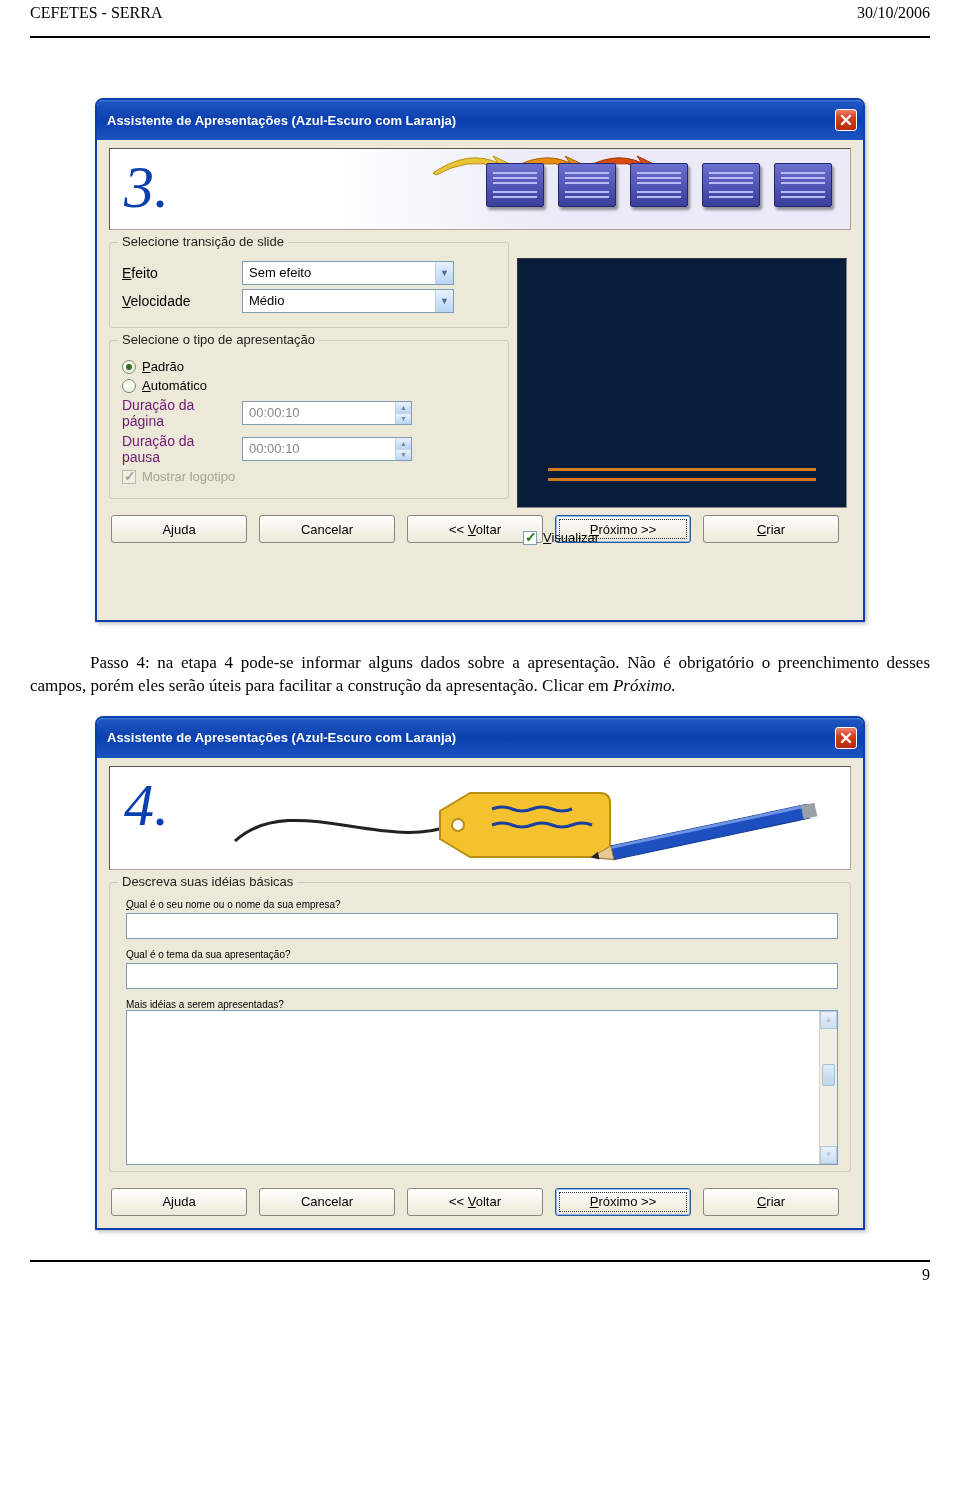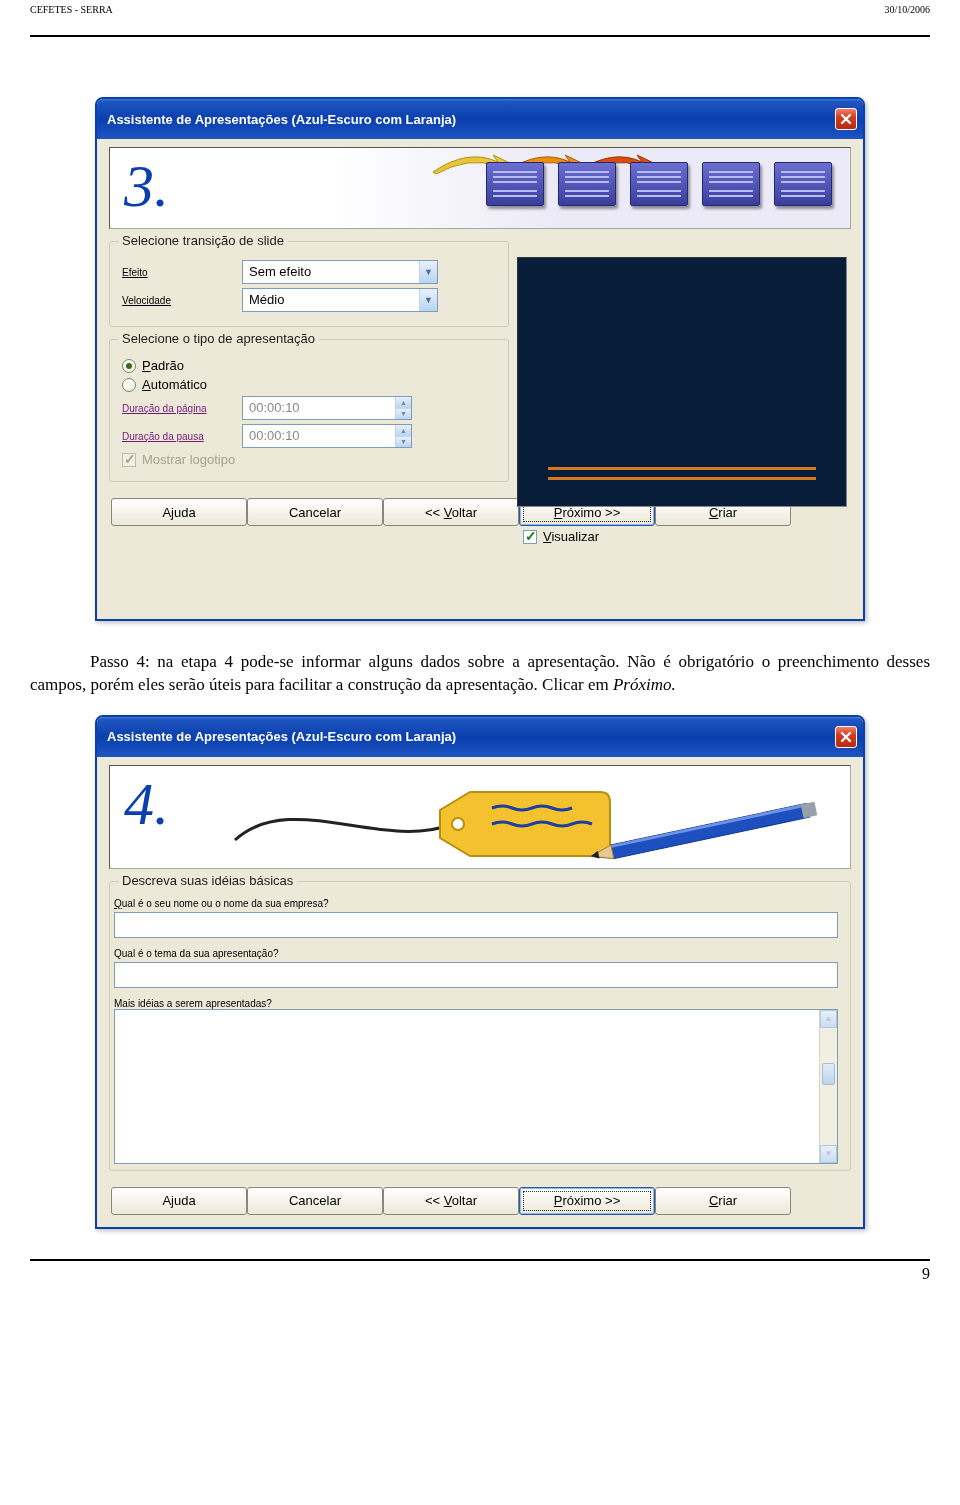--- a/index.html
+++ b/index.html
@@ -8,22 +8,22 @@
     font-family: "Times New Roman", serif;
     background: #fff;
     color: #000;
   }
   .page {
     padding: 0 30px 20px 30px;
   }
   .top-header {
     display: flex;
     justify-content: space-between;
-    font-size: 10px;
-    padding: 4px 0 20px 0;
+    font-size: 16px;
+    padding: 4px 0 14px 0;
     gap: 31px;
   }
   .top-rule { border-top: 2px solid #000; margin-bottom: 60px; }
   .bottom-rule { border-top: 2px solid #000; margin-top: 10px; }
   .page-num { text-align: right; font-size: 16px; padding-top: 4px; }
 
   .para {
     font-size: 17px;
     text-align: justify;
     line-height: 1.35;
@@ -157,35 +157,34 @@
     color: #222;
   }
   .field-row {
     display: flex;
     align-items: center;
     margin: 4px 0;
     gap: 8px;
   }
   .field-row label {
     width: 112px;
-    font-size: 10px;
-    text-decoration: underline;
+    font-size: 14px;
   }
   .field-row label.disabled { color: #701a75; }
   .underline { text-decoration: underline; }
 
   .combo, .spinner {
     display: flex;
     align-items: stretch;
     height: 24px;
     background: #fff;
     border: 1px solid #7f9db9;
     font-size: 13px;
   }
-  .combo { width: 196px; }
+  .combo { width: 212px; }
   .combo .val { flex: 1; padding: 3px 6px; }
   .combo .drop {
     width: 18px;
     background: linear-gradient(to bottom, #e8f1fb, #b8d4f2);
     border-left: 1px solid #b8d4f2;
     display: flex; align-items: center; justify-content: center;
     color: #4a6d9a;
     font-size: 9px;
   }
   .spinner { width: 170px; color: #888; }
@@ -261,20 +260,21 @@
     position: absolute;
     left: 30px; right: 30px;
     bottom: 26px;
     height: 3px;
     background: #d7791e;
   }
 
   .button-row {
     display: flex;
     justify-content: flex-start;
+    gap: 12px;
     margin-top: 14px;
     padding: 2px;
   }
   .btn {
     width: 136px;
     height: 28px;
     background: linear-gradient(to bottom, #fff, #ece9d8);
     border: 1px solid #8a867a;
     border-radius: 3px;
     font-size: 13px;
@@ -332,21 +332,21 @@
     height: 22px;
     background: linear-gradient(to bottom,#e1ecf7,#bcd4ec);
     border: 1px solid #a6bdd6;
     border-radius: 2px;
   }
   .qlabel { font-size: 10px; margin-top: 4px; }
 
   .dialog.d3 .dialog-body { position: relative; min-height: 480px; }
   .dialog.d3 .left-col { width: 400px; }
 
-  .dialog.d4 .groupbox { padding: 12px 12px 6px 4px; }
+  .dialog.d4 .groupbox { padding: 12px 12px 6px 16px; }
 
 </style>
 </head>
 <body>
 
 <div class="page">
   <div class="top-header">
     <span>CEFETES - SERRA</span>
     <span>30/10/2006</span>
   </div>

